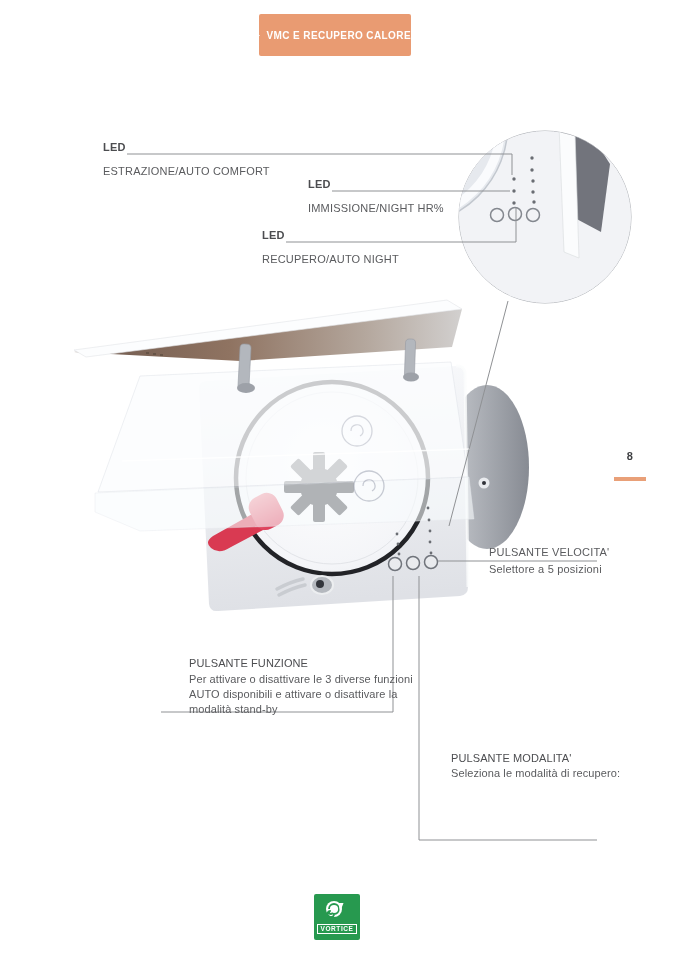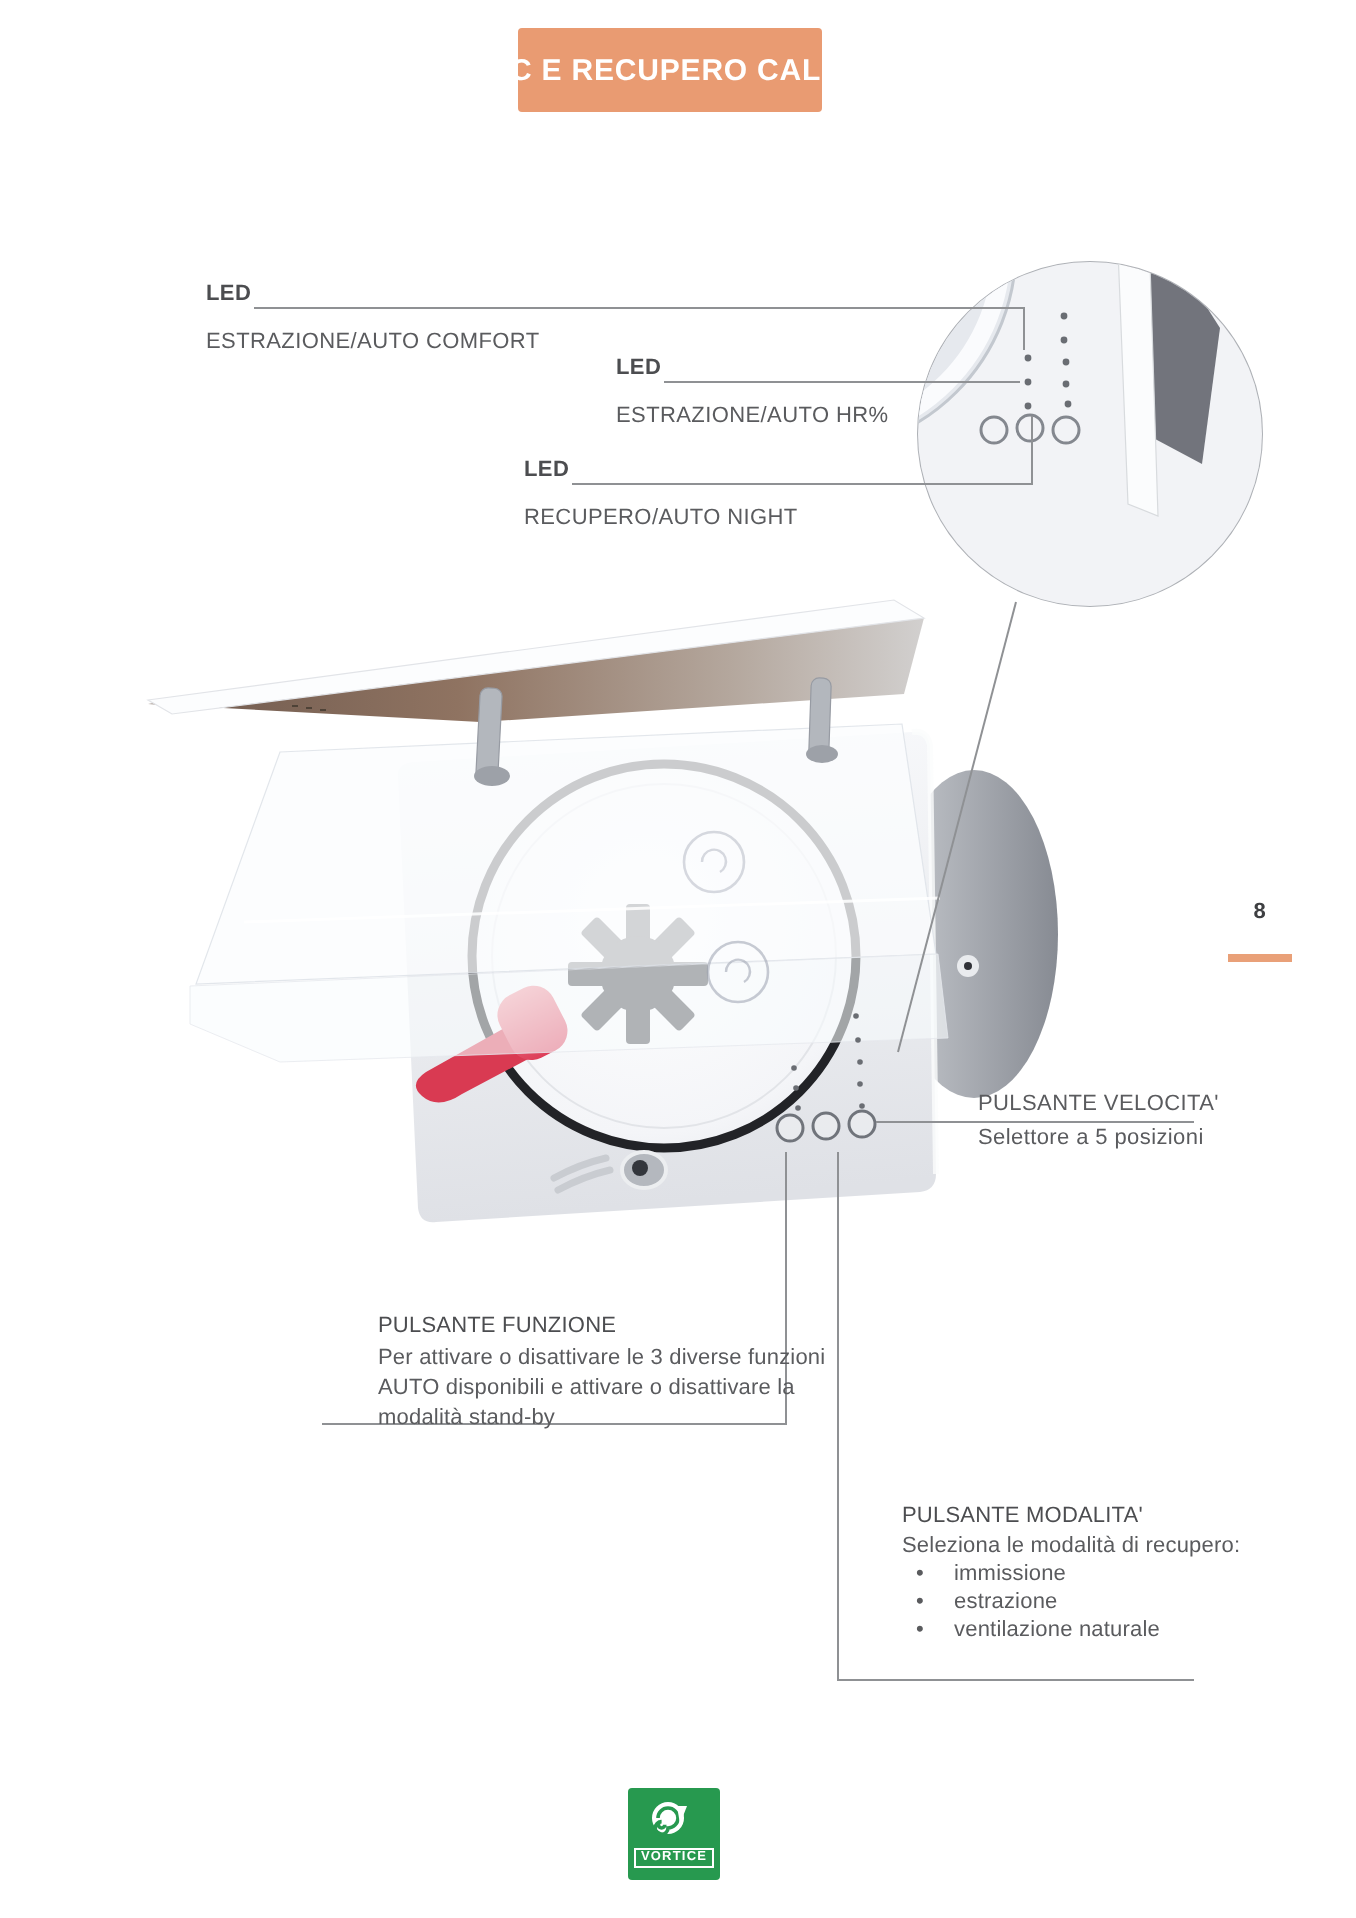--- a/index.html
+++ b/index.html
@@ -2,21 +2,21 @@
 <html><head>
 <meta charset="utf-8">
 <style>
   * { margin:0; padding:0; box-sizing:border-box; }
   html,body { width:678px; height:959px; background:#ffffff; font-family:"Liberation Sans", sans-serif; overflow:hidden; position:relative; }
   .page { position:absolute; inset:0; background:#ffffff; }
 
   
   .badge { position:absolute; left:259px; top:14px; width:152px; height:42px; background:#E99B72; border-radius:2px;
            display:flex; align-items:center; justify-content:center; gap:6px; }
-  .badge .txt { color:#ffffff; font-size:15px; font-weight:bold; letter-spacing:0.4px; white-space:nowrap; }
+  .badge .txt { color:#ffffff; font-size:10px; font-weight:bold; letter-spacing:0.4px; white-space:nowrap; }
   .badge svg { display:block; }
 
   
   .lbl { position:absolute; color:#5a5b5e; font-size:11px; line-height:13px; }
   .lbl .t { font-weight:bold; color:#4c4d50; letter-spacing:0.2px; }
   .lbl .s { margin-top:11px; letter-spacing:0.2px; }
 
   .blk { position:absolute; color:#5a5b5e; font-size:11px; line-height:15px; letter-spacing:0.1px;margin-left:21px; }
   .blk .t { color:#4c4d50; margin-bottom:1px; }
 
@@ -202,46 +202,41 @@
     </g>
   </svg>
 
   <div class="lbl" style="left:103px; top:141px;">
     <div class="t">LED</div>
     <div class="s">ESTRAZIONE/AUTO COMFORT</div>
   </div>
 
   <div class="lbl" style="left:308px; top:178px;">
     <div class="t">LED</div>
-    <div class="s">ESTRAZIONE/AUTO HR%</div>
+    <div class="s">IMMISSIONE/NIGHT HR%</div>
   </div>
 
   <div class="lbl" style="left:262px; top:229px;">
     <div class="t">LED</div>
     <div class="s">RECUPERO/AUTO NIGHT</div>
   </div>
 
   <div class="lbl" style="left:489px; top:546px;">
     <div style="letter-spacing:0.2px;text-align:right;">PULSANTE VELOCITA'</div>
     <div class="s" style="margin-top:4px;">Selettore a 5 posizioni</div>
   </div>
 
   <div class="blk" style="left:168px; top:656px; width:238px;">
     <div class="t">PULSANTE FUNZIONE</div>
     <div>Per attivare o disattivare le 3 diverse funzioni AUTO disponibili e attivare o disattivare la modalità stand-by</div>
   </div>
 
   <div class="blk" style="left:430px; top:751px; width:210px;">
     <div class="t mod-line">PULSANTE MODALITA'</div>
     <div class="mod-line">Seleziona le modalità di recupero:</div>
-    <div class="mod-list">
-      <div class="mod-item">immissione</div>
-      <div class="mod-item">estrazione</div>
-      <div class="mod-item">ventilazione naturale</div>
-    </div>
   </div>
 
   <div class="pagenum">8</div>
 
   <div class="logo">
     <svg width="24" height="22" viewBox="0 0 24 22">
       <circle cx="9" cy="9" r="8" fill="#ffffff"></circle>
       <path d="M9,9 m-5,0 a5,5 0 1,1 5,5 a3.2,3.2 0 1,1 -3.2,-3.2 a1.6,1.6 0 1,0 1.6,1.6" fill="none" stroke="#27994F" stroke-width="1.8"></path>
       <path d="M13.5,3 L18.5,3 L15,12 Z" fill="#ffffff"></path>
     </svg>

